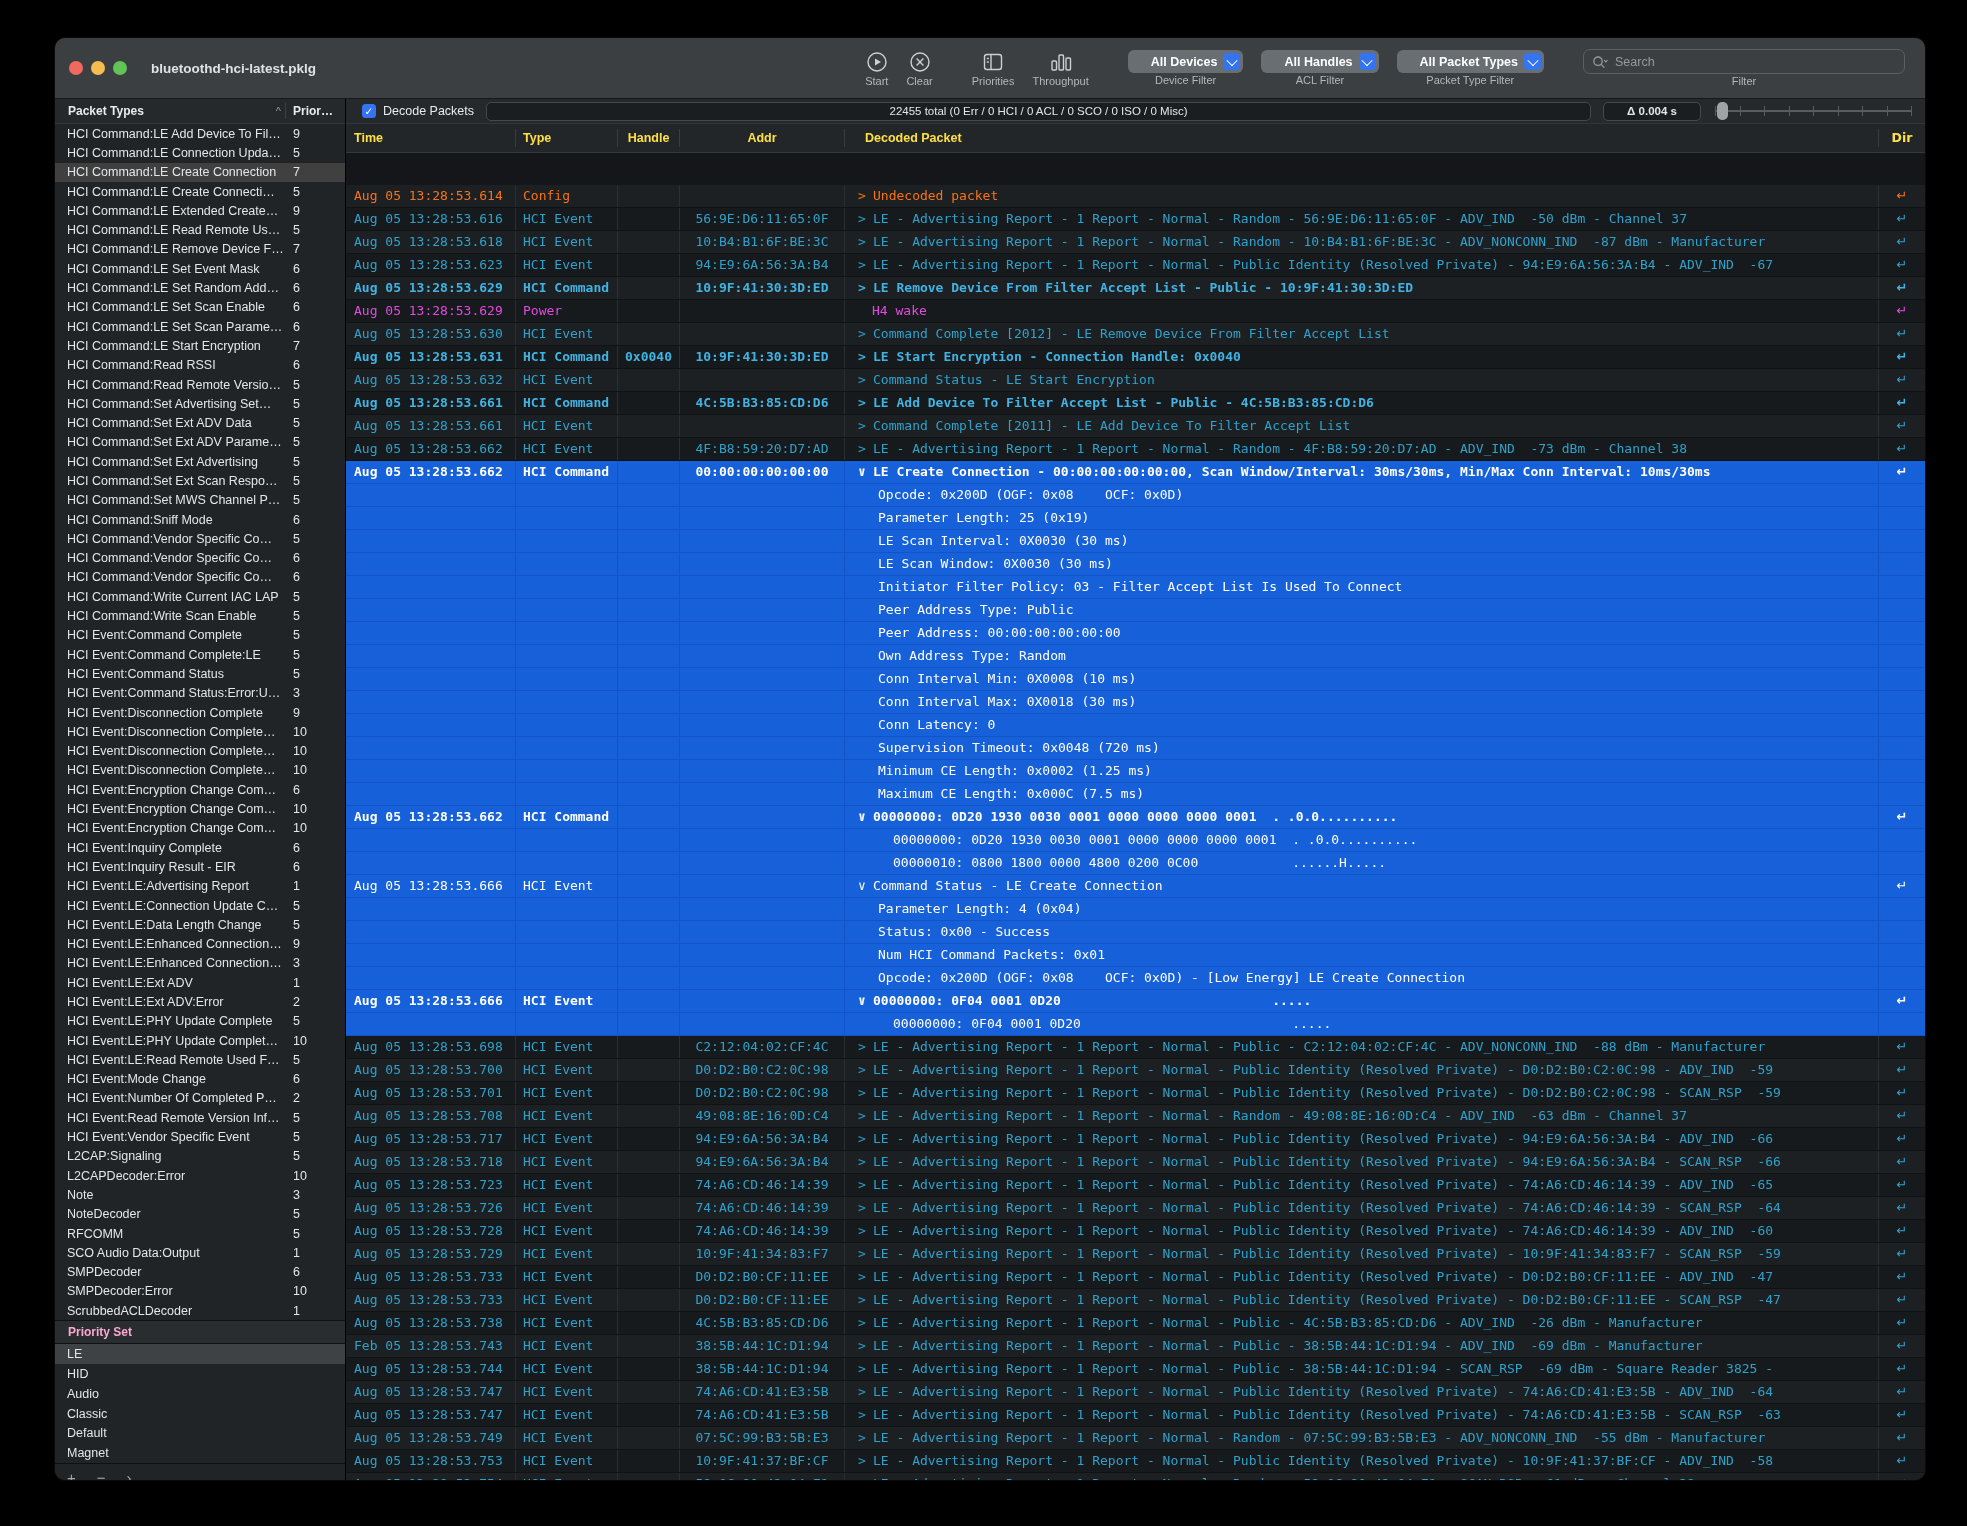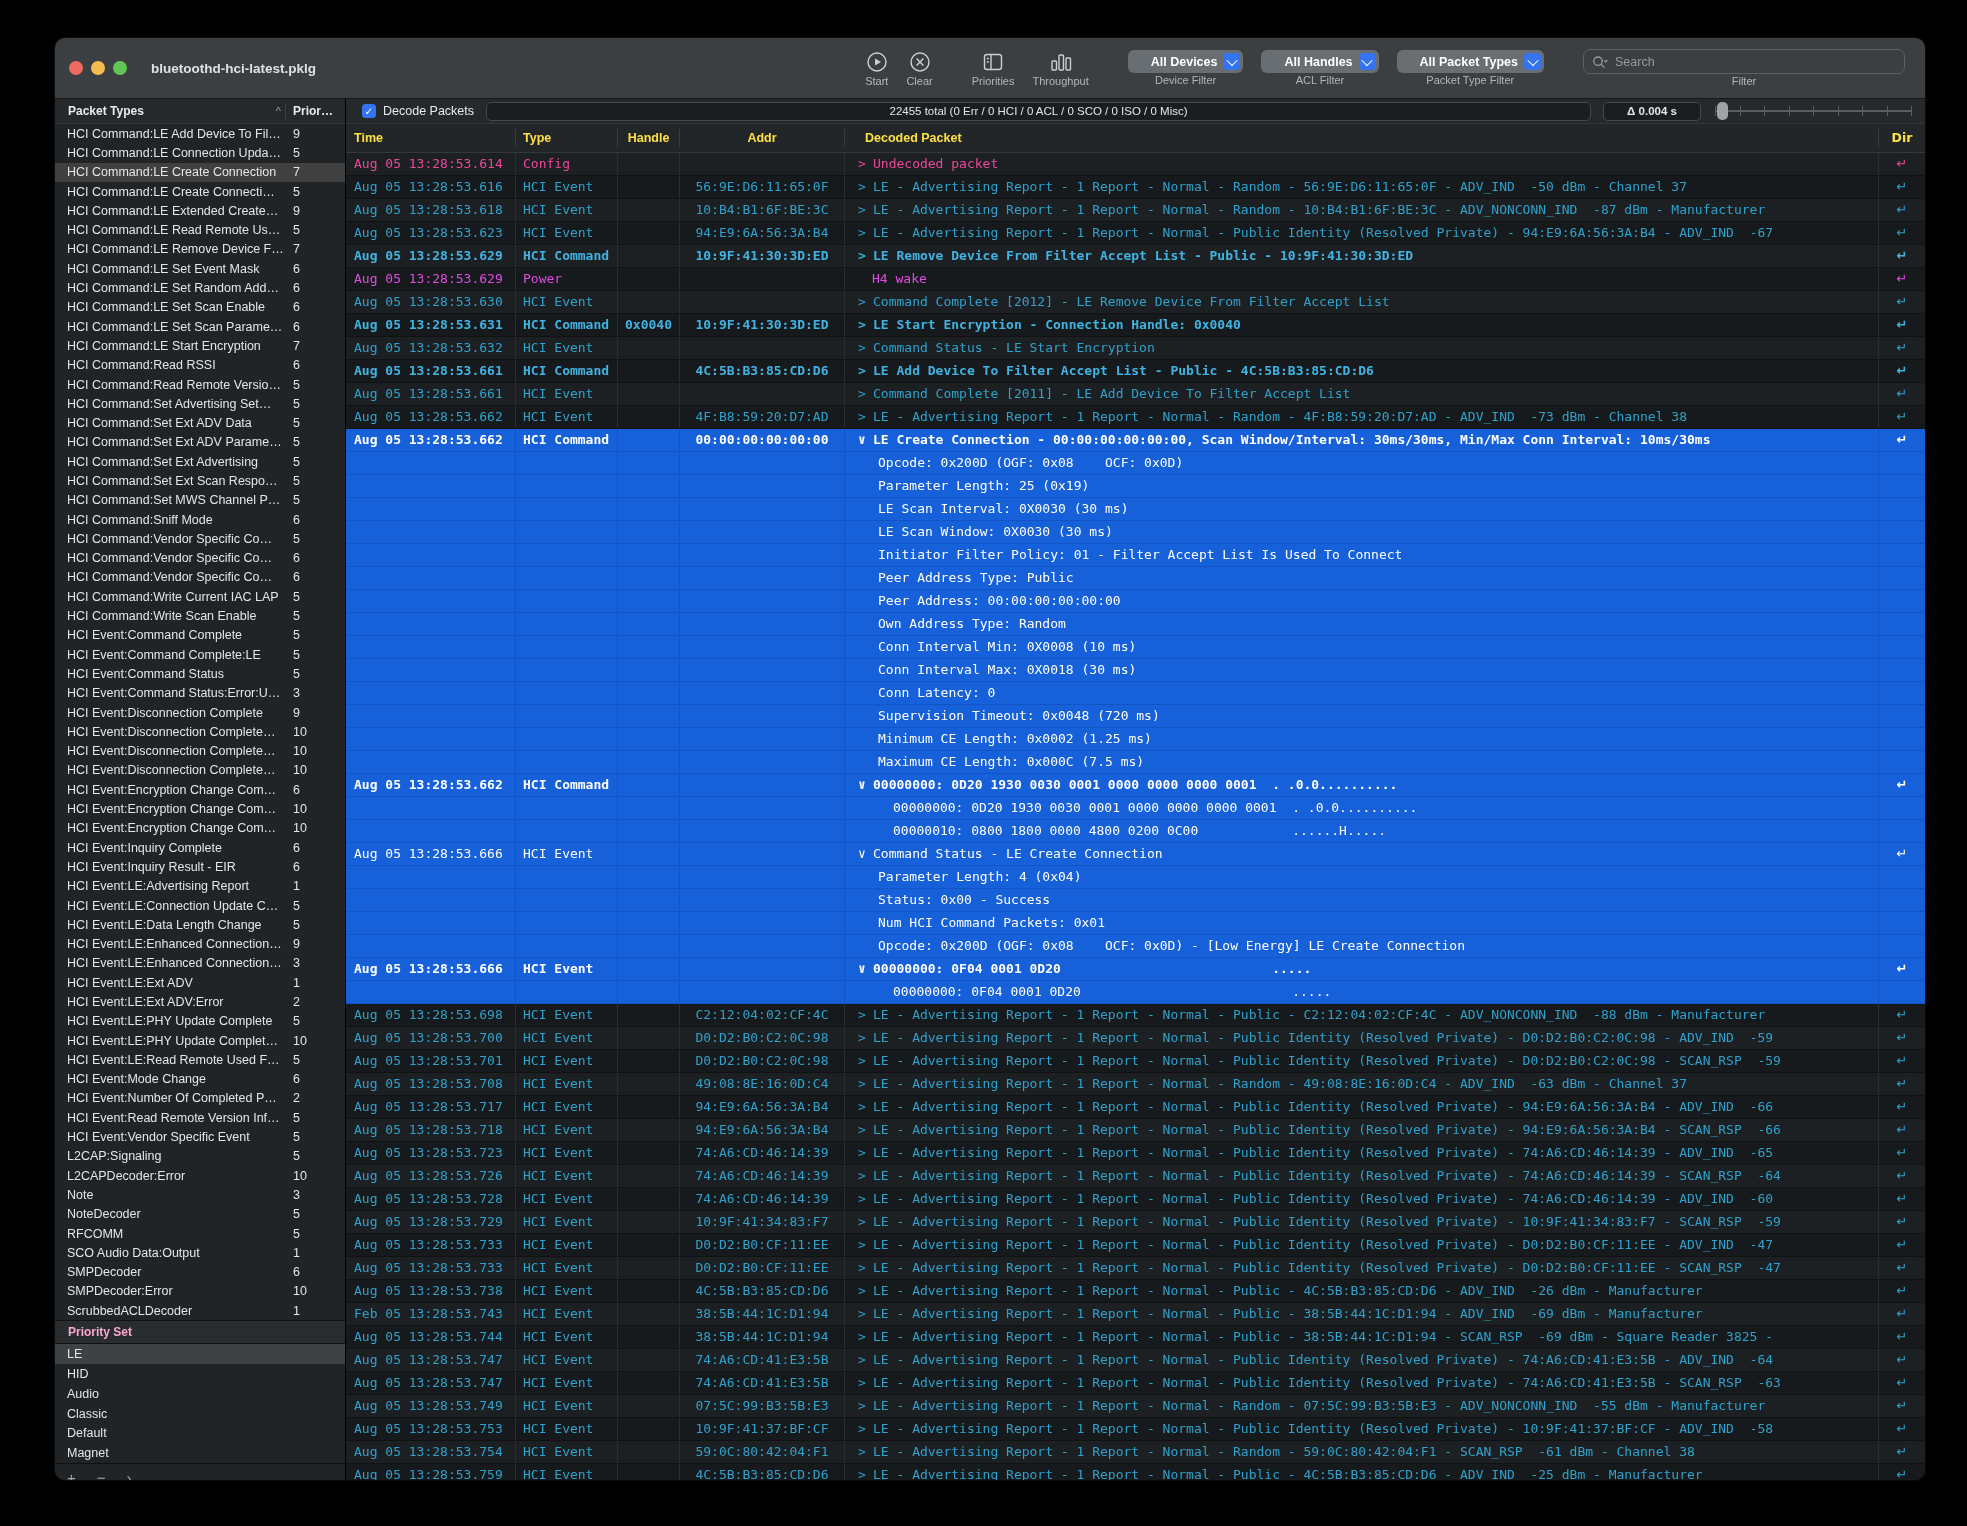--- a/index.html
+++ b/index.html
@@ -68,21 +68,21 @@
   .tc.time{width:170px;padding-left:8px;}
   .tc.type{width:102px;padding-left:7px;}
   .tc.handle{width:62px;text-align:center;}
   .tc.addr{width:165px;text-align:center;}
   .tc.dec{flex:1;display:flex;min-width:0;}
   .tc.dir{width:46px;text-align:center;border-right:none;font-family:"DejaVu Sans",sans-serif;}
   .thead .tc.dec{padding-left:20px;display:block;}
   .chev{margin-left:13px;width:11px;flex:none;opacity:.95;}
   .dtxt{white-space:pre;}
   .m0 .dtxt{margin-left:4px;} .mp .dtxt{margin-left:27px;} .m1 .dtxt{margin-left:33px;} .m2 .dtxt{margin-left:48px;}
-  .c-config{color:#ec4899;} .c-event{color:#2fa1cb;} .c-command{color:#41b3e2;font-weight:bold;} .c-power{color:#e24ae2;}
+  .c-config{color:#f97316;margin-top:32px;} .c-event{color:#2fa1cb;} .c-command{color:#41b3e2;font-weight:bold;} .c-power{color:#e24ae2;}
   .trow.b{font-weight:bold;}
   .trow.sel{background:#1661da;color:#fff;border-bottom-color:#1254c6;}
   .trow.sel .tc{border-right-color:#1254c6;}
   svg.icon{display:block;}
 </style>
 </head>
 <body>
 
 <div class="window">
 
@@ -622,21 +622,21 @@
             <div class="tc handle"></div>
             <div class="tc addr"></div>
             <div class="tc dec m1"><span class="dtxt">LE Scan Window: 0X0030 (30 ms)</span></div>
             <div class="tc dir"></div>
           </div>
           <div class="trow sel">
             <div class="tc time"></div>
             <div class="tc type"></div>
             <div class="tc handle"></div>
             <div class="tc addr"></div>
-            <div class="tc dec m1"><span class="dtxt">Initiator Filter Policy: 01 - Filter Accept List Is Used To Connect</span></div>
+            <div class="tc dec m1"><span class="dtxt">Initiator Filter Policy: 03 - Filter Accept List Is Used To Connect</span></div>
             <div class="tc dir"></div>
           </div>
           <div class="trow sel">
             <div class="tc time"></div>
             <div class="tc type"></div>
             <div class="tc handle"></div>
             <div class="tc addr"></div>
             <div class="tc dec m1"><span class="dtxt">Peer Address Type: Public</span></div>
             <div class="tc dir"></div>
           </div>

